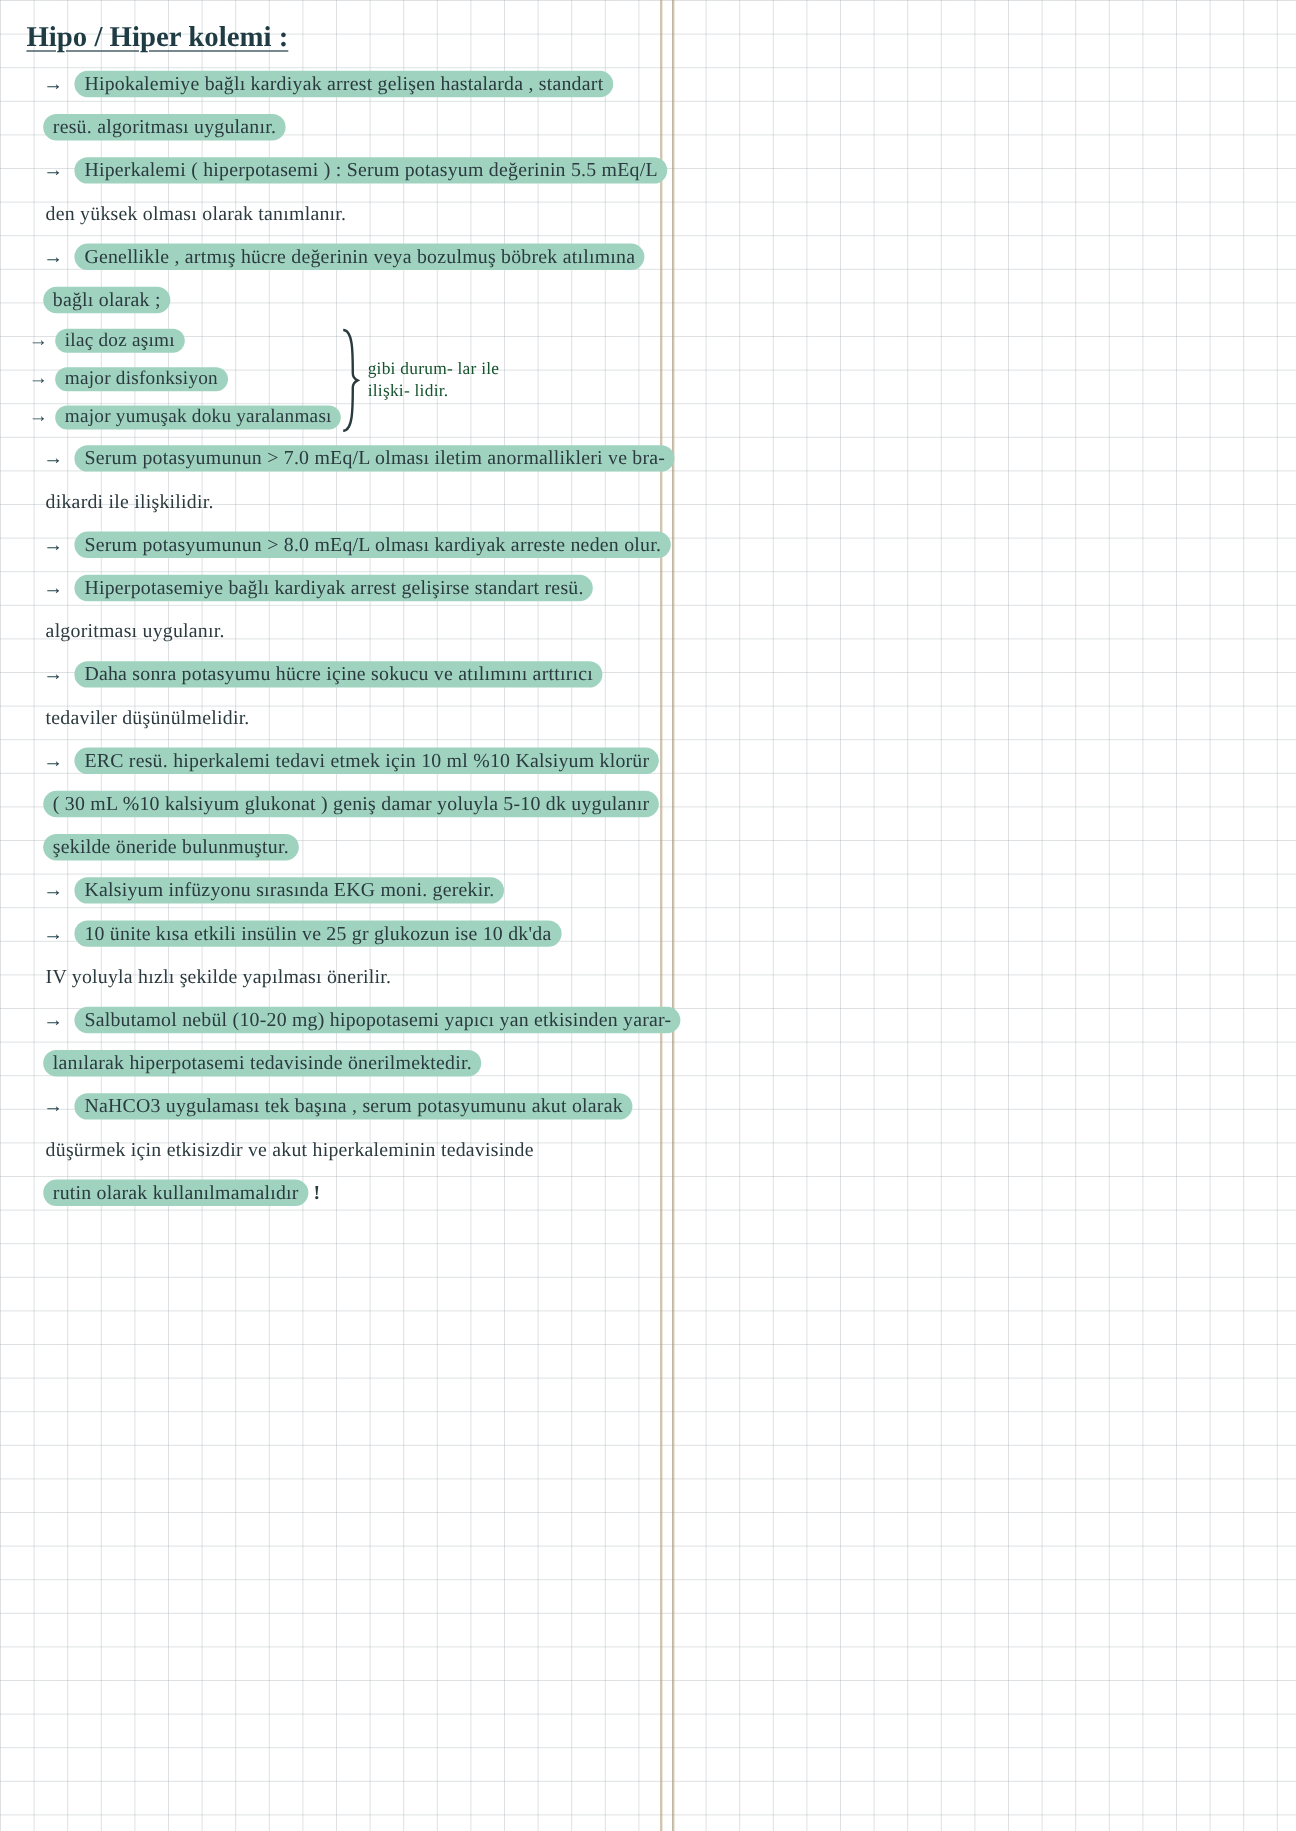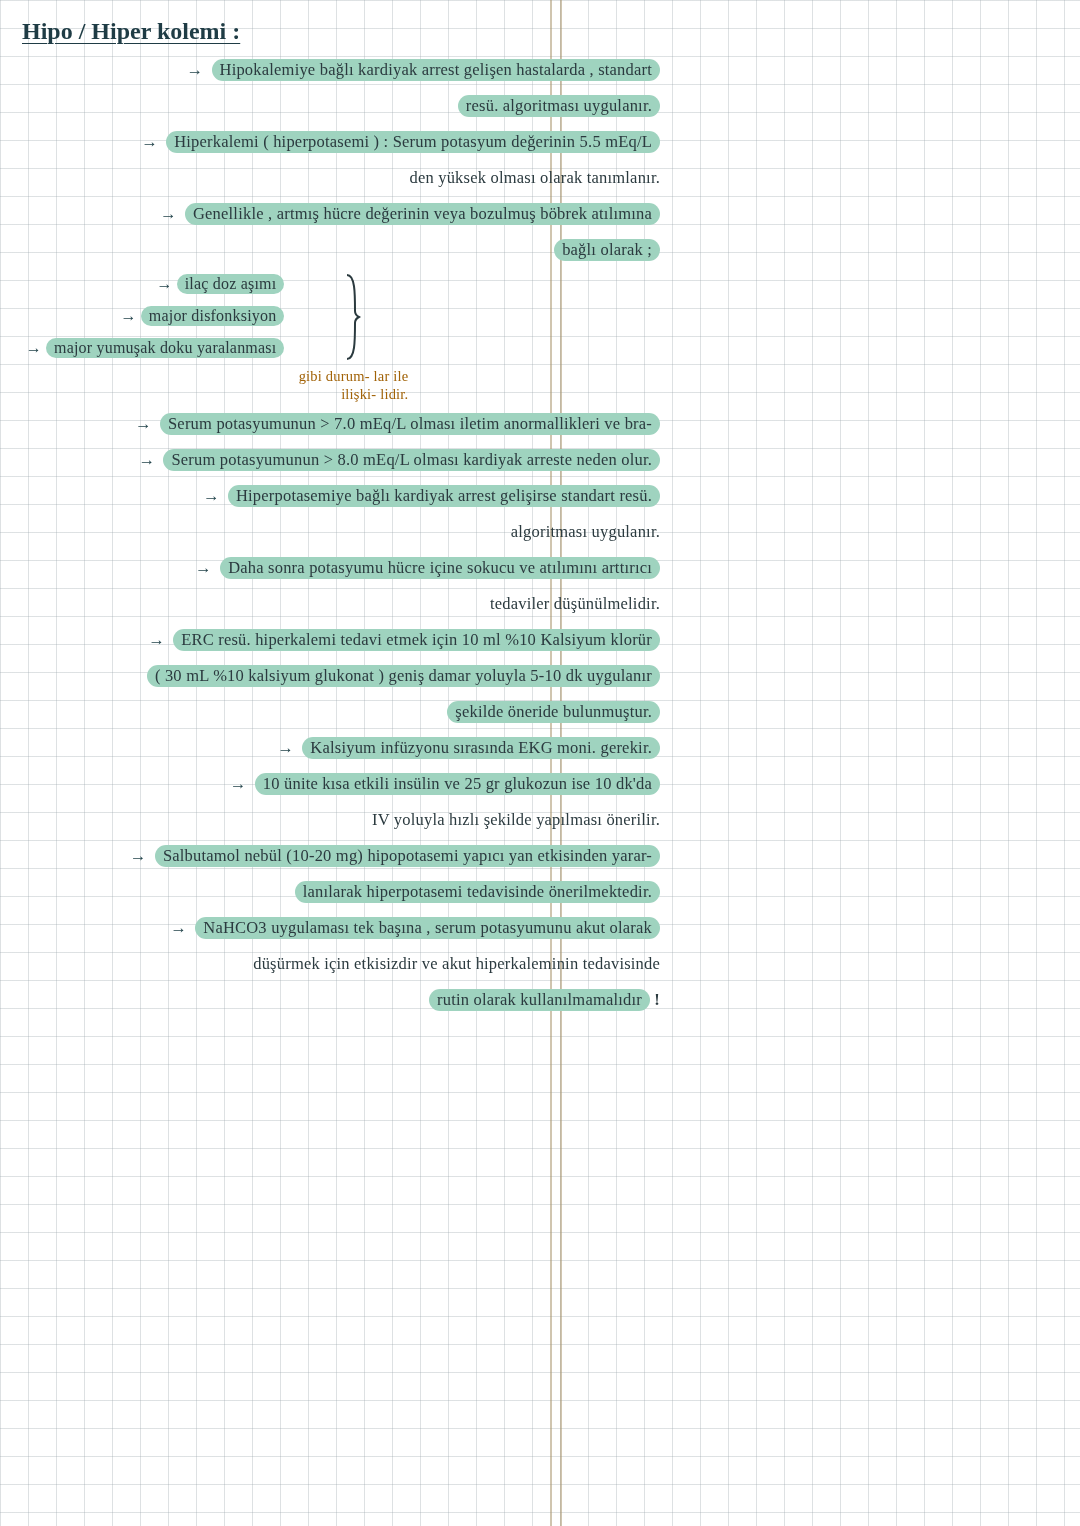--- a/index.html
+++ b/index.html
@@ -39,54 +39,52 @@
     text-decoration:underline;
     text-decoration-thickness:1px;
     text-underline-offset:4px;
   }
   .row{
     position:relative;
     margin:0 0 6px 16px;
     font-size:16.5px;
     line-height:30px;
     letter-spacing:.2px;
-    text-align:right;
   }
   .arrow{
     display:inline-block;
     width:18px;
     color:#24454c;
     font-weight:700;
     margin-right:4px;
   }
   .hl{
     background:#9fd3bf;
     border-radius:12px;
     padding:1px 8px 2px 8px;
     box-decoration-break:clone;
     -webkit-box-decoration-break:clone;
   }
   .plain{padding-left:2px;font-family:Liberation Serif, serif;}
   .sub-block{
     display:flex;
     align-items:flex-start;
-    gap:14px;
+    gap:0;
     margin-left:4px;
   }
   .sub-col{display:flex;flex-direction:column;gap:6px;}
   .sub-item{
     font-size:16px;line-height:26px;
   }
   .brace{
     font-size:16px;
     line-height:18px;
-    color:#a16207;
+    color:#14532d;
     display:flex;align-items:center;gap:6px;
     padding-top:2px;
-    flex-direction:column;
   }
   .brace svg{height:88px;width:16px;}
   .brace-text{font-size:14.5px;max-width:110px;}
   .exc{font-weight:700;}
 </style>
 </head>
 <body>
 
 <div class="grid"></div>
 <div class="margin-line margin-left"></div>
@@ -131,20 +129,23 @@
         <path d="M2 2 C10 2 10 20 10 38 C10 42 14 44 14 44 C14 44 10 46 10 50 C10 68 10 86 2 86"></path>
       </svg>
       <span class="brace-text">gibi durum- lar ile ilişki- lidir.</span>
     </div>
   </div>
 
   <div class="row">
     <span class="arrow">→</span>
     <span class="hl">Serum potasyumunun &gt; 7.0 mEq/L olması iletim anormallikleri ve bra-</span>
   </div>
+  <div class="row">
+    <span class="plain">dikardi ile ilişkilidir.</span>
+  </div>
 
   <div class="row">
     <span class="arrow">→</span>
     <span class="hl">Serum potasyumunun &gt; 8.0 mEq/L olması kardiyak arreste neden olur.</span>
   </div>
 
   <div class="row">
     <span class="arrow">→</span>
     <span class="hl">Hiperpotasemiye bağlı kardiyak arrest gelişirse standart resü.</span>
   </div>

